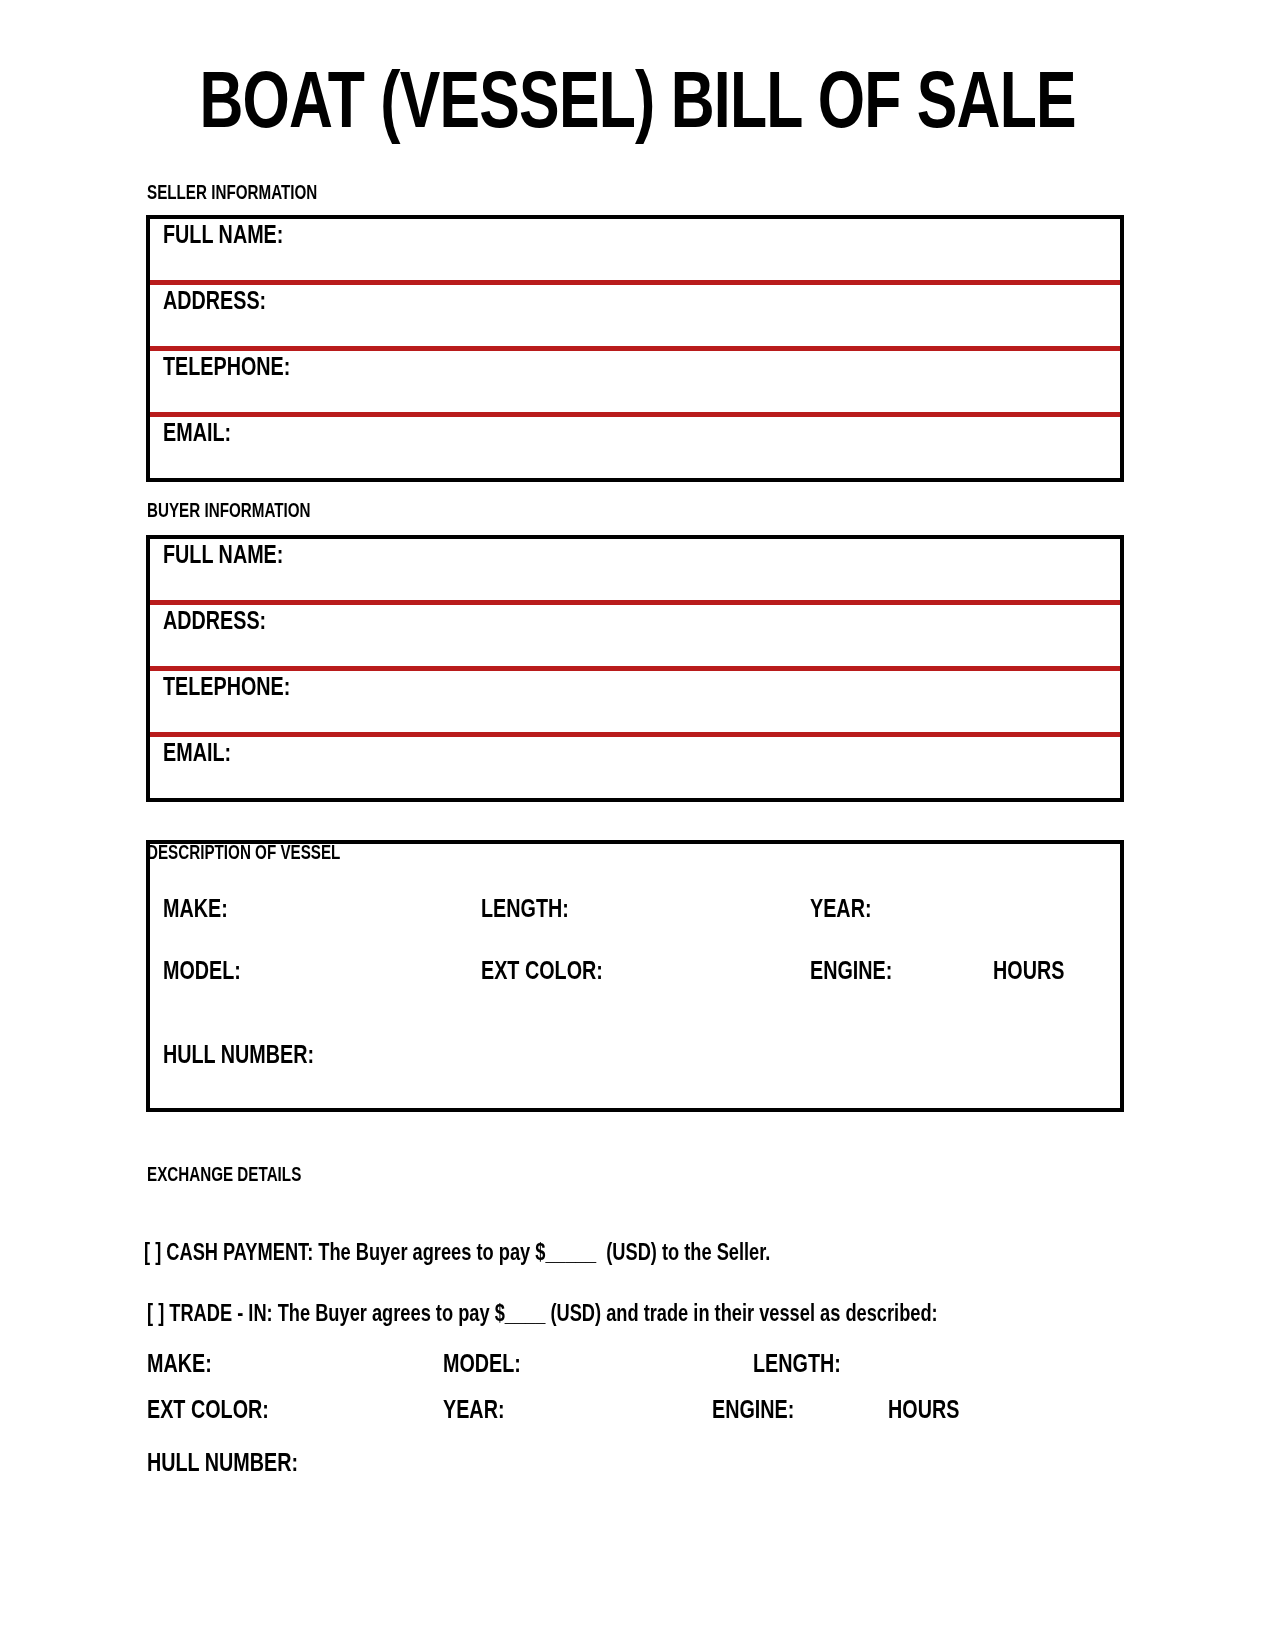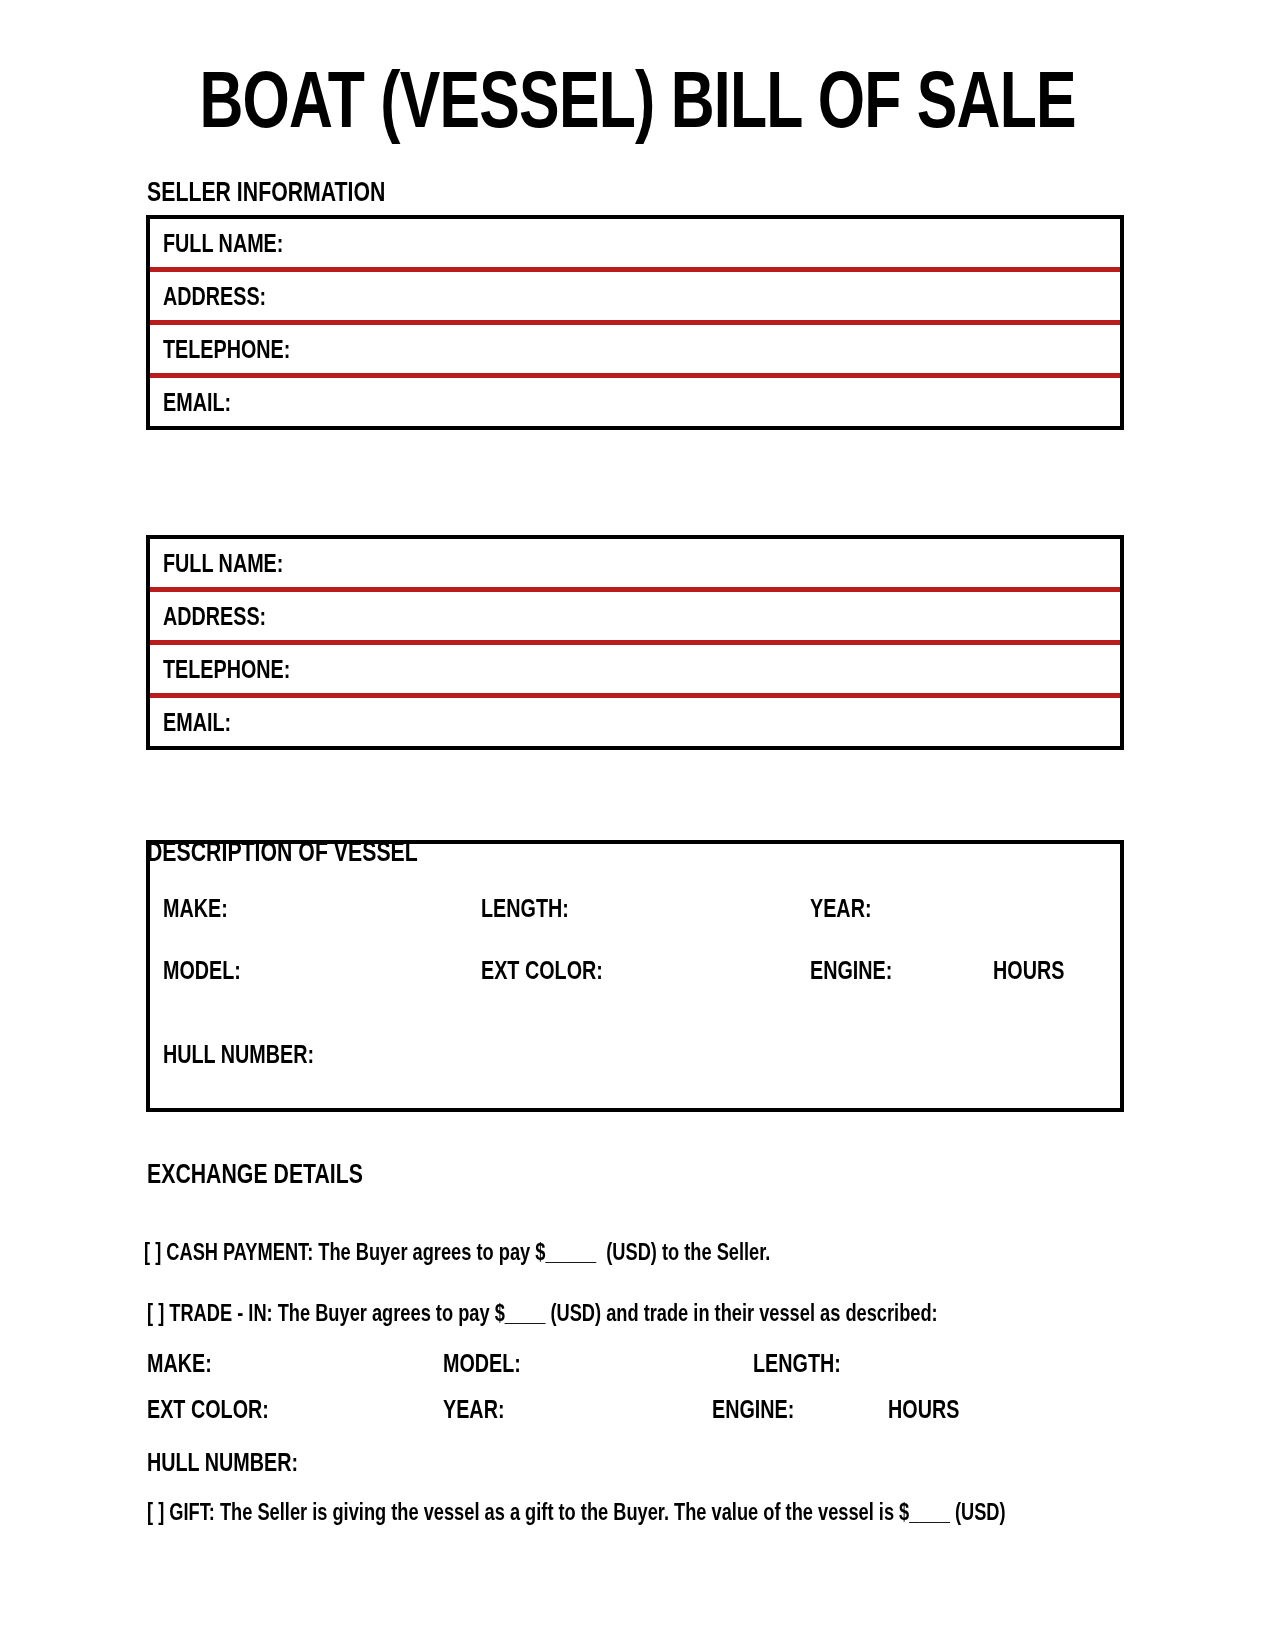--- a/index.html
+++ b/index.html
@@ -19,28 +19,28 @@
   .title-wrap { top: 60px; left: 0; width: 100%; text-align: center; }
   .title-text {
     display: inline-block;
     font-size: 80px;
     line-height: 1;
     letter-spacing: -1px;
     transform: scaleX(0.76);
     transform-origin: 50% 50%;
     white-space: nowrap;
   }
-  .section-heading { font-size: 28px; line-height: 32px; text-decoration: underline; }
+  .section-heading { font-size: 20px; line-height: 32px; text-decoration: underline; }
   .info-box {
     left: 146px;
     width: 970px;
     border: 4px solid #000000;
     background: #ffffff;
   }
-  .info-row { height: 48px; display: flex; align-items: center; }
+  .info-row { height: 61px; display: flex; }
   .info-row + .info-row { border-top: 5px solid #b91c1c; }
   .info-row .lbl { font-size: 26px; line-height: 30px; margin-left: 13px; }
   .info-row .fill { flex: 1 1 auto; align-self: stretch; }
   .vessel-box { left: 146px; width: 970px; height: 264px; border: 4px solid #000000; }
   .vfield { position: absolute; font-size: 26px; line-height: 30px; }
   .body-line { font-size: 24px; line-height: 30px; }
   .col-row { left: 147px; width: 1050px; height: 30px; }
   .col { position: absolute; top: 0; font-size: 26px; line-height: 30px; }
   .chk { display: inline; }
 </style>
@@ -68,20 +68,23 @@
     <div class="info-row">
       <span class="lbl"><span class="cx">TELEPHONE:</span></span>
       <span class="fill"></span>
     </div>
     <div class="info-row">
       <span class="lbl"><span class="cx">EMAIL:</span></span>
       <span class="fill"></span>
     </div>
   </div>
 
+  <div class="abs section-heading" style="top:494px; left:147px;">
+    <span class="cx">BUYER INFORMATION</span>
+  </div>
   <div class="abs info-box" style="top:535px;">
     <div class="info-row">
       <span class="lbl"><span class="cx">FULL NAME:</span></span>
       <span class="fill"></span>
     </div>
     <div class="info-row">
       <span class="lbl"><span class="cx">ADDRESS:</span></span>
       <span class="fill"></span>
     </div>
     <div class="info-row">
@@ -130,17 +133,14 @@
     <span class="col" style="left:0;"><span class="cx">EXT COLOR:</span></span>
     <span class="col" style="left:296px;"><span class="cx">YEAR:</span></span>
     <span class="col" style="left:565px;"><span class="cx">ENGINE:</span></span>
     <span class="col" style="left:741px;"><span class="cx">HOURS</span></span>
   </div>
 
   <div class="abs body-line" style="top:1447px; left:147px;">
     <span class="col" style="left:0; top:0;"><span class="cx">HULL NUMBER:</span></span>
   </div>
 
-  <div class="abs body-line" style="top:1497px; left:147px;">
-    <span class="cx"><span class="chk">[ ]</span> <span>GIFT: The Seller is giving the vessel as a gift to the Buyer. The value of the vessel is $____ (USD)</span></span>
-  </div>
 
 </div>
 
 </body></html>

